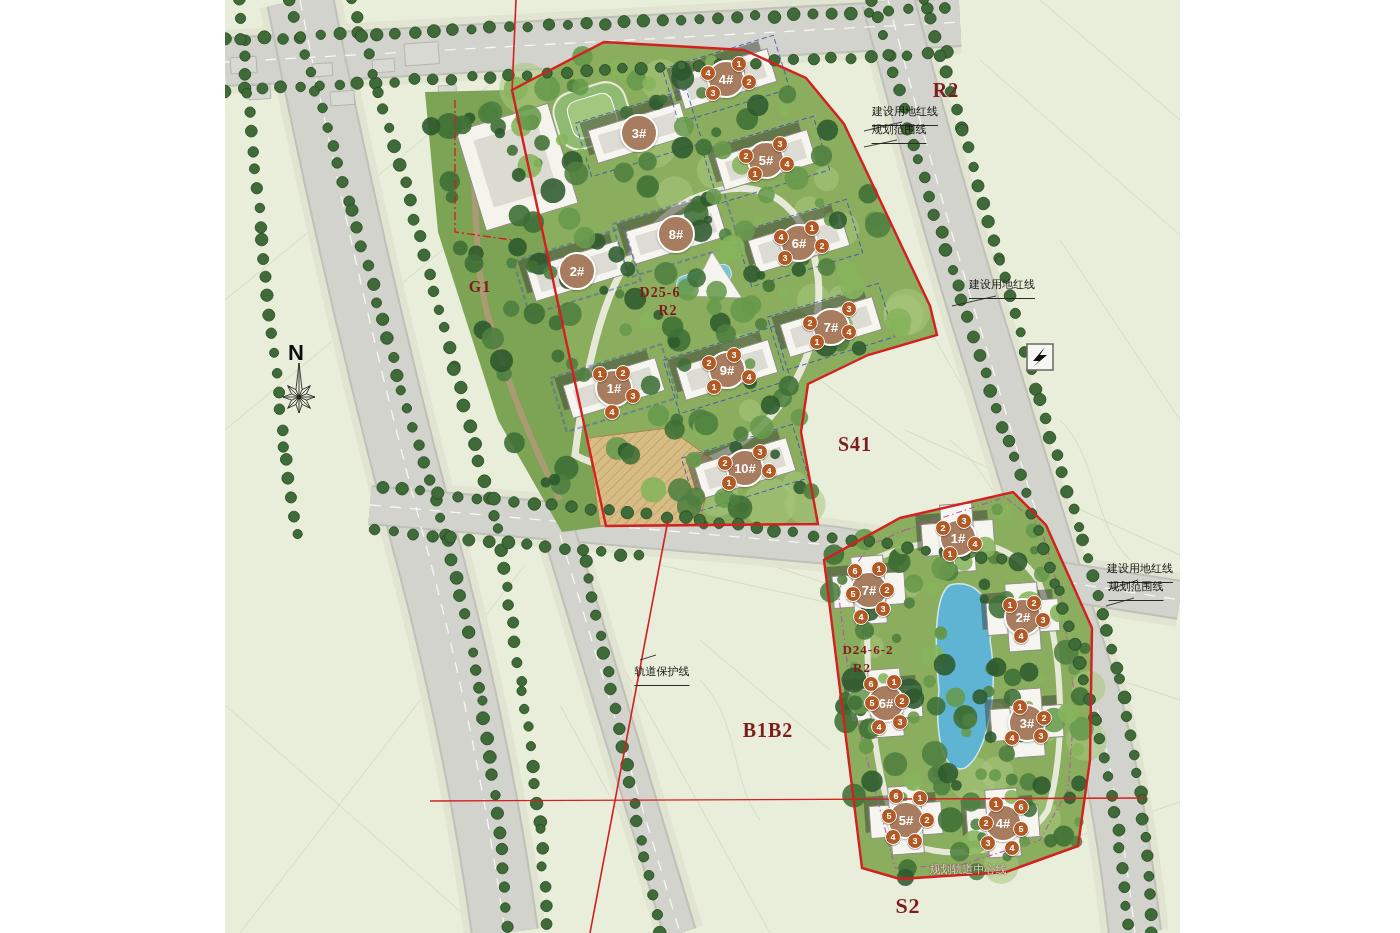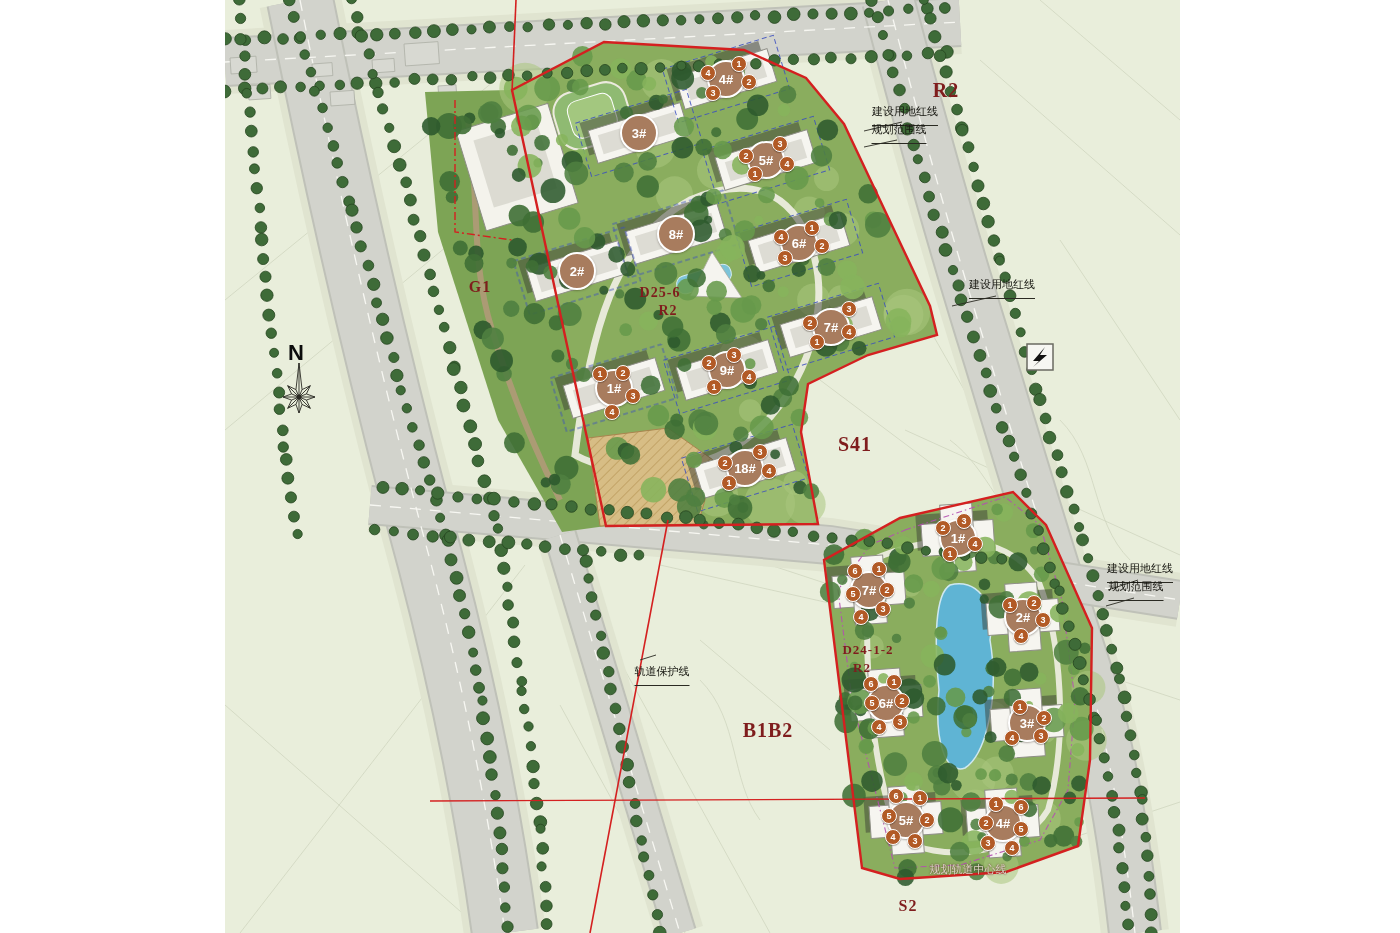--- a/index.html
+++ b/index.html
@@ -1000,25 +1000,25 @@
       </g>
       <g>
         <rect x="1027" y="344" width="26" height="26" fill="#f6f6f2" stroke="#6a6a62" stroke-width="1.5"></rect>
         <polygon points="1045,347 1033,361 1039,361 1033,367 1047,355 1040,355" fill="#111111"></polygon>
       </g>
     </svg>
   <div id="labels">
       <div class="zone-label" style="left: 946px; top: 90px; font-size: 20px;">R2</div>
       <div class="zone-label" style="left: 855px; top: 444px; font-size: 20px;">S41</div>
       <div class="zone-label" style="left: 768px; top: 730px; font-size: 20px;">B1B2</div>
-      <div class="zone-label" style="left: 908px; top: 906px; font-size: 16px; text-align: center;">S2</div>
+      <div class="zone-label" style="left: 908px; top: 906px; font-size: 22px; text-align: center;">S2</div>
       <div class="zone-label" style="left: 480px; top: 287px; font-size: 16px;">G1</div>
       <div class="zone-label" style="left: 660px; top: 293px; font-size: 14px;">D25-6</div>
       <div class="zone-label" style="left: 668px; top: 311px; font-size: 14px;">R2</div>
-      <div class="zone-label" style="left: 868px; top: 650px; font-size: 13px;">D24-1-2</div>
+      <div class="zone-label" style="left: 868px; top: 650px; font-size: 13px;">D24-6-2</div>
       <div class="zone-label" style="left: 862px; top: 668px; font-size: 13px;">R2</div>
       <div class="ann u" style="left: 905px; top: 116px;">建设用地红线</div>
       <div class="ann u" style="left: 899px; top: 134px;">规划范围线</div>
       <div class="ann u" style="left: 1002px; top: 289px;">建设用地红线</div>
       <div class="ann u" style="left: 662px; top: 648px; margin-top: 28px;">轨道保护线</div>
       <div class="ann u" style="left: 1140px; top: 573px;">建设用地红线</div>
       <div class="ann u" style="left: 1136px; top: 591px;">规划范围线</div>
       <div class="ann light" style="left: 968px; top: 869px; text-align: center;">规划轨道中心线</div>
       <div class="compass-n" style="left: 296px; top: 353px;">N</div>
     </div>
@@ -1049,21 +1049,21 @@
       <div class="um" style="left: 849px; top: 309px;">3</div>
       <div class="um" style="left: 810px; top: 323px;">2</div>
       <div class="um" style="left: 849px; top: 332px;">4</div>
       <div class="um" style="left: 817px; top: 342px;">1</div>
       <div class="bm" style="left: 676px; top: 234px;">8#</div>
       <div class="bm" style="left: 727px; top: 370px;">9#</div>
       <div class="um" style="left: 734px; top: 355px;">3</div>
       <div class="um" style="left: 709px; top: 363px;">2</div>
       <div class="um" style="left: 749px; top: 377px;">4</div>
       <div class="um" style="left: 714px; top: 387px;">1</div>
-      <div class="bm" style="left: 745px; top: 468px;">18#</div>
+      <div class="bm" style="left: 745px; top: 468px;">10#</div>
       <div class="um" style="left: 760px; top: 452px;">3</div>
       <div class="um" style="left: 725px; top: 463px;">2</div>
       <div class="um" style="left: 769px; top: 471px;">4</div>
       <div class="um" style="left: 729px; top: 483px;">1</div>
       <div class="bm" style="left: 958px; top: 538px;">1#</div>
       <div class="um" style="left: 943px; top: 528px;">2</div>
       <div class="um" style="left: 964px; top: 521px;">3</div>
       <div class="um" style="left: 975px; top: 544px;">4</div>
       <div class="um" style="left: 950px; top: 554px;">1</div>
       <div class="bm" style="left: 1023px; top: 617px;">2#</div>

